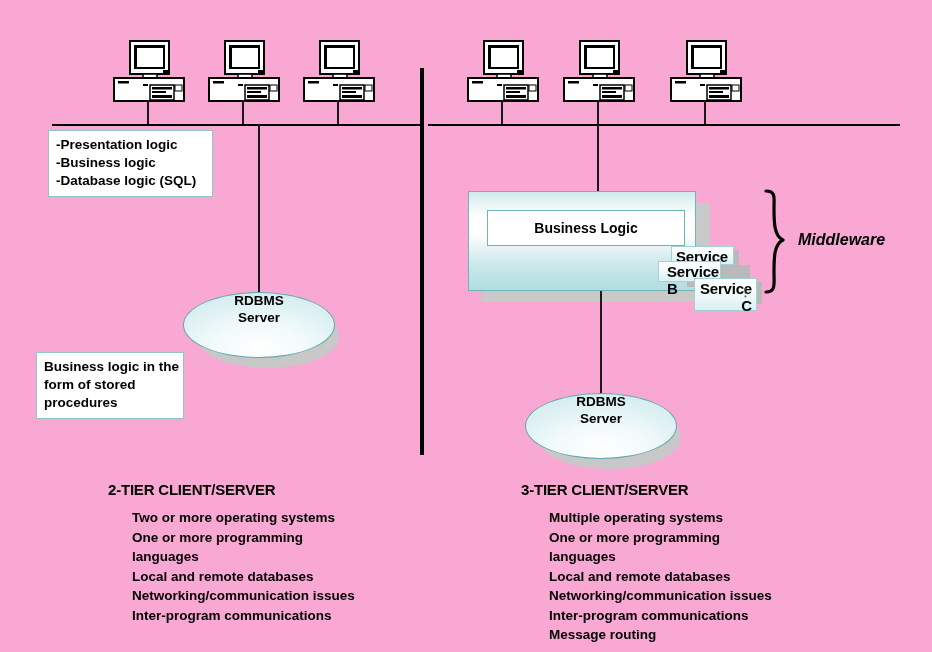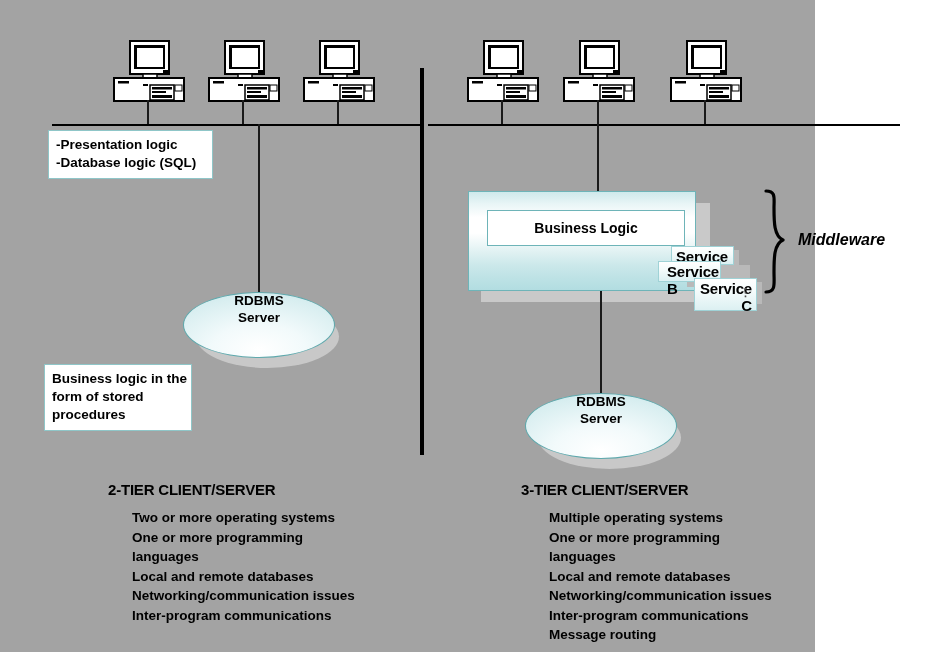--- a/index.html
+++ b/index.html
@@ -8,23 +8,23 @@
     background: #ffffff;
   }
   body {
     font-family: "Liberation Sans", sans-serif;
     width: 932px;
     height: 652px;
     overflow: hidden;
   }
   #canvas {
     position: relative;
-    width: 815px;
+    width: 932px;
     height: 652px;
-    background: #a3a3a3;
+    background: #f9a8d4;
   }
   .abs { position: absolute; }
 
   
   .lbl-clients {
     font-size: 14px;
     font-weight: bold;
     color: #000000;
     letter-spacing: 0px;
     white-space: nowrap;
@@ -242,35 +242,36 @@
   </div>
 
   <div class="abs vline" style="left:147px; top:100px; height:25px;"></div>
   <div class="abs vline" style="left:242px; top:100px; height:25px;"></div>
   <div class="abs vline" style="left:337px; top:100px; height:25px;"></div>
 
   <div class="abs bus" style="left:52px; top:124px; width:368px;"></div>
 
   <div class="abs callout" style="left:48px; top:130px; width:165px;">
     <div class="line">-Presentation logic</div>
+    <div class="line">-Business logic</div>
     <div class="line">-Database logic (SQL)</div>
   </div>
 
   <div class="abs vline" style="left:258px; top:124px; height:175px;"></div>
 
   <div class="abs db-wrap" style="left:183px; top:292px;">
     <div class="db-shadow"></div>
     <div class="db-ell"></div>
     <div class="db-text">
       <span>RDBMS</span>
       <span>Server</span>
     </div>
   </div>
 
-  <div class="abs callout" style="left:44px; top:352px; width:148px;margin-top:12px;">
+  <div class="abs callout" style="left:36px; top:352px; width:148px;">
     <div class="line">Business logic in the</div>
     <div class="line">form of stored</div>
     <div class="line">procedures</div>
   </div>
 
   <div class="abs section-title" style="left:108px; top:481px;">2-TIER CLIENT/SERVER</div>
 
   <div class="abs bullet-list" style="left:132px; top:508px;">
     <div>Two or more operating systems</div>
     <div>One or more programming</div>

